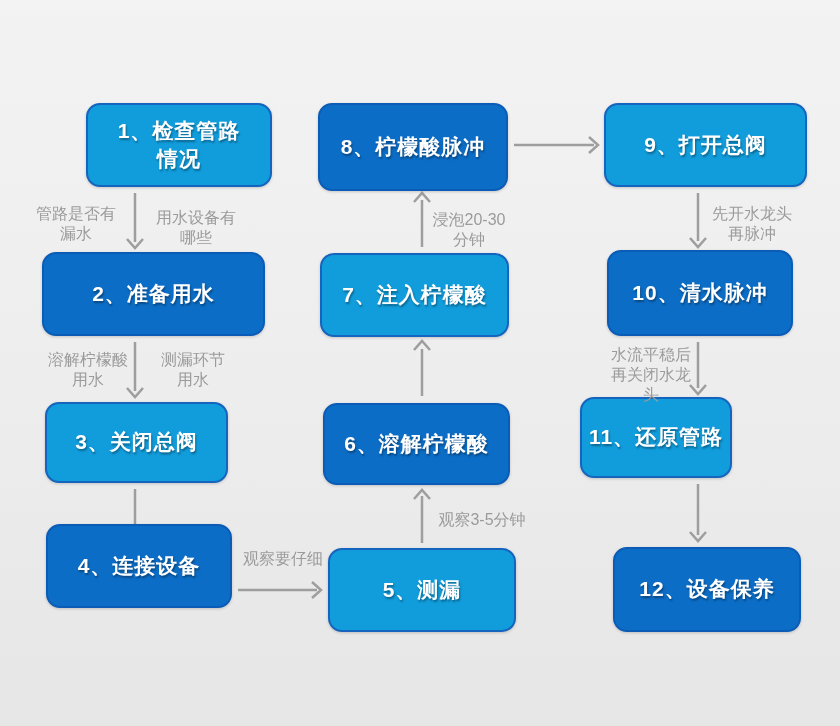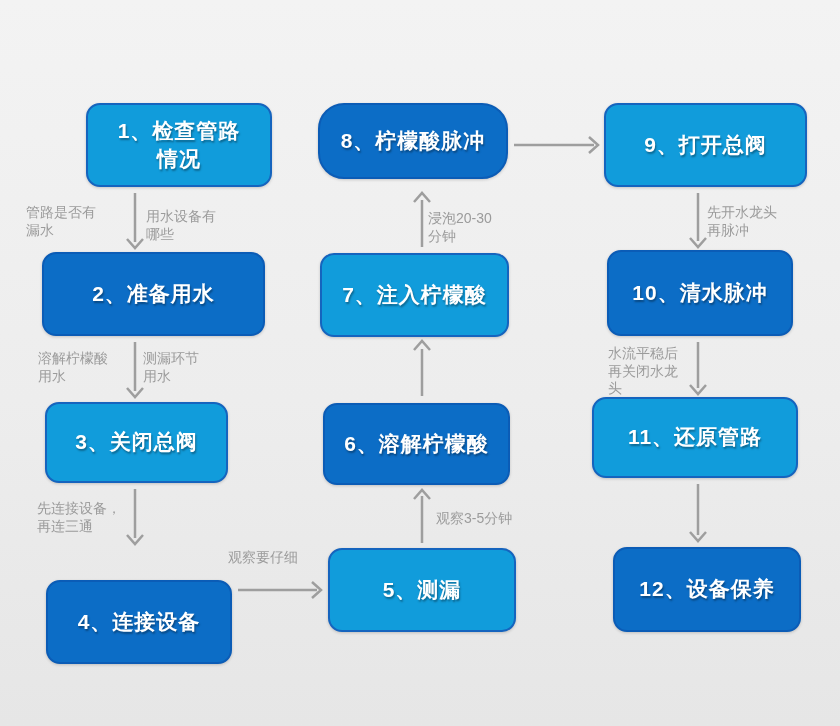--- a/index.html
+++ b/index.html
@@ -56,22 +56,23 @@
     background: var(--light-fill);
     border: 2.5px solid var(--light-border);
   }
   .flow-node.dark {
     background: var(--dark-fill);
     border: 2.5px solid var(--dark-border);
   }
   .edge-label {
     position: absolute;
     color: var(--edge-label);
-    font-size: 14px;
+    font-size: 16px;
     line-height: 1.25;
+    text-align: center;
     white-space: pre-line;
   }
 </style>
 </head>
 <body>
 
 <div class="canvas">
 
   <svg class="edges-layer" viewBox="0 0 840 726" aria-hidden="true">
     <path d="M135 193 V242 M127 239 L135 248 L143 239"></path>
@@ -84,40 +85,38 @@
     <path d="M514 145 H594 M589 137 L598 145 L589 153"></path>
     <path d="M698 193 V241 M690 238 L698 247 L706 238"></path>
     <path d="M698 342 V388 M690 385 L698 394 L706 385"></path>
     <path d="M698 484 V535 M690 532 L698 541 L706 532"></path>
   </svg>
 
   <div class="flow-node light" style="left:43px;  top:103px; width:186px; height:84px;margin-left:43px;">1、检查管路
 情况</div>
   <div class="flow-node dark" style="left:42px;  top:252px; width:223px; height:84px;">2、准备用水</div>
   <div class="flow-node light" style="left:45px;  top:402px; width:183px; height:81px;">3、关闭总阀</div>
-  <div class="flow-node dark" style="left:46px;  top:580px; width:186px; height:84px;">4、连接设备</div>
+  <div class="flow-node dark" style="left:46px;  top:524px; width:186px; height:84px;">4、连接设备</div>
   <div class="flow-node light" style="left:328px; top:548px; width:188px; height:84px;">5、测漏</div>
   <div class="flow-node dark" style="left:323px; top:403px; width:187px; height:82px;">6、溶解柠檬酸</div>
   <div class="flow-node light" style="left:320px; top:253px; width:189px; height:84px;">7、注入柠檬酸</div>
-  <div class="flow-node dark" style="left:318px; top:103px; width:190px; height:76px;border-radius:26px;">8、柠檬酸脉冲</div>
+  <div class="flow-node dark" style="left:318px; top:103px; width:190px; height:88px;">8、柠檬酸脉冲</div>
   <div class="flow-node light" style="left:604px; top:103px; width:203px; height:84px;">9、打开总阀</div>
   <div class="flow-node dark" style="left:607px; top:250px; width:186px; height:86px;">10、清水脉冲</div>
-  <div class="flow-node light" style="left:592px; top:397px; width:206px; height:81px;">11、还原管路</div>
+  <div class="flow-node light" style="left:580px; top:397px; width:152px; height:81px;">11、还原管路</div>
   <div class="flow-node dark" style="left:613px; top:547px; width:188px; height:85px;">12、设备保养</div>
 
   <div class="edge-label" style="left:26px;  top:204px; width:100px;">管路是否有
 漏水</div>
   <div class="edge-label" style="left:146px; top:208px; width:100px;">用水设备有
 哪些</div>
   <div class="edge-label" style="left:38px;  top:350px; width:100px;">溶解柠檬酸
 用水</div>
   <div class="edge-label" style="left:143px; top:350px; width:100px;">测漏环节
 用水</div>
-  <div class="edge-label" style="left:37px;  top:500px; width:110px;">先连接设备，
-再连三通</div>
   <div class="edge-label" style="left:228px; top:549px; width:110px;">观察要仔细</div>
   <div class="edge-label" style="left:436px; top:510px; width:92px;">观察3-5分钟</div>
   <div class="edge-label" style="left:428px; top:210px; width:82px;">浸泡20-30
 分钟</div>
   <div class="edge-label" style="left:608px; top:345px; width:86px;">水流平稳后
 再关闭水龙
 头</div>
   <div class="edge-label" style="left:707px; top:204px; width:90px;">先开水龙头
 再脉冲</div>
 

